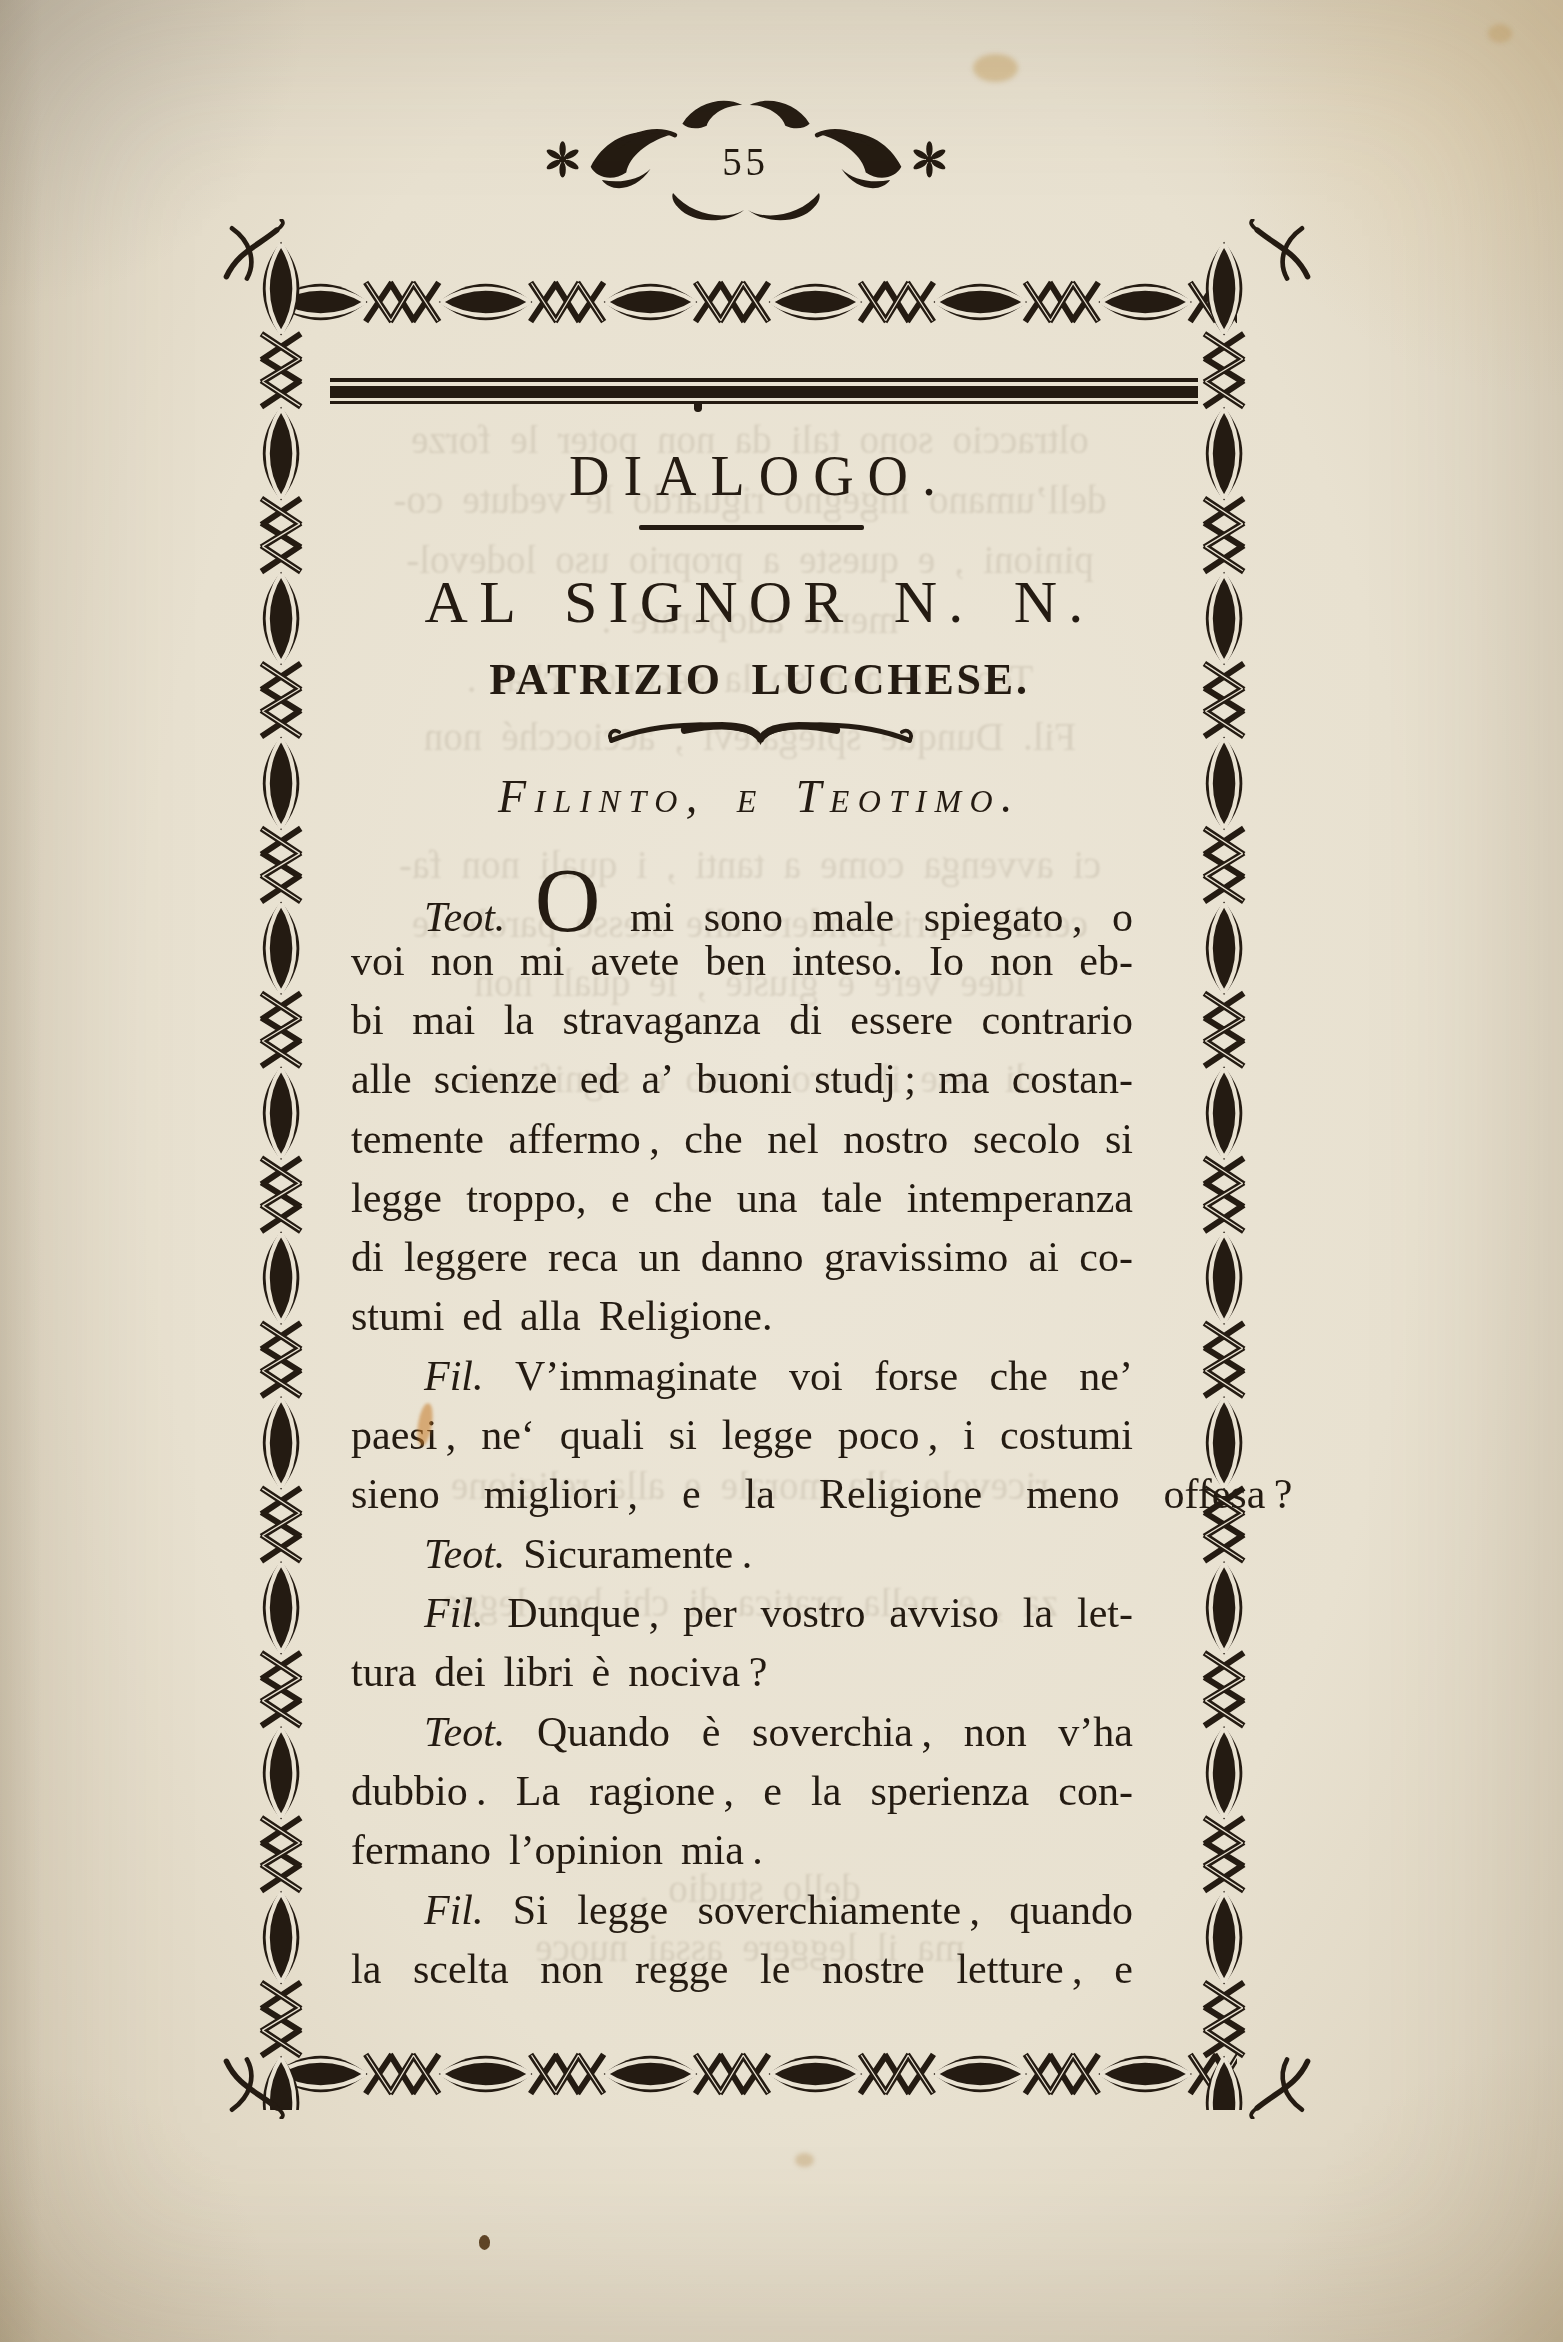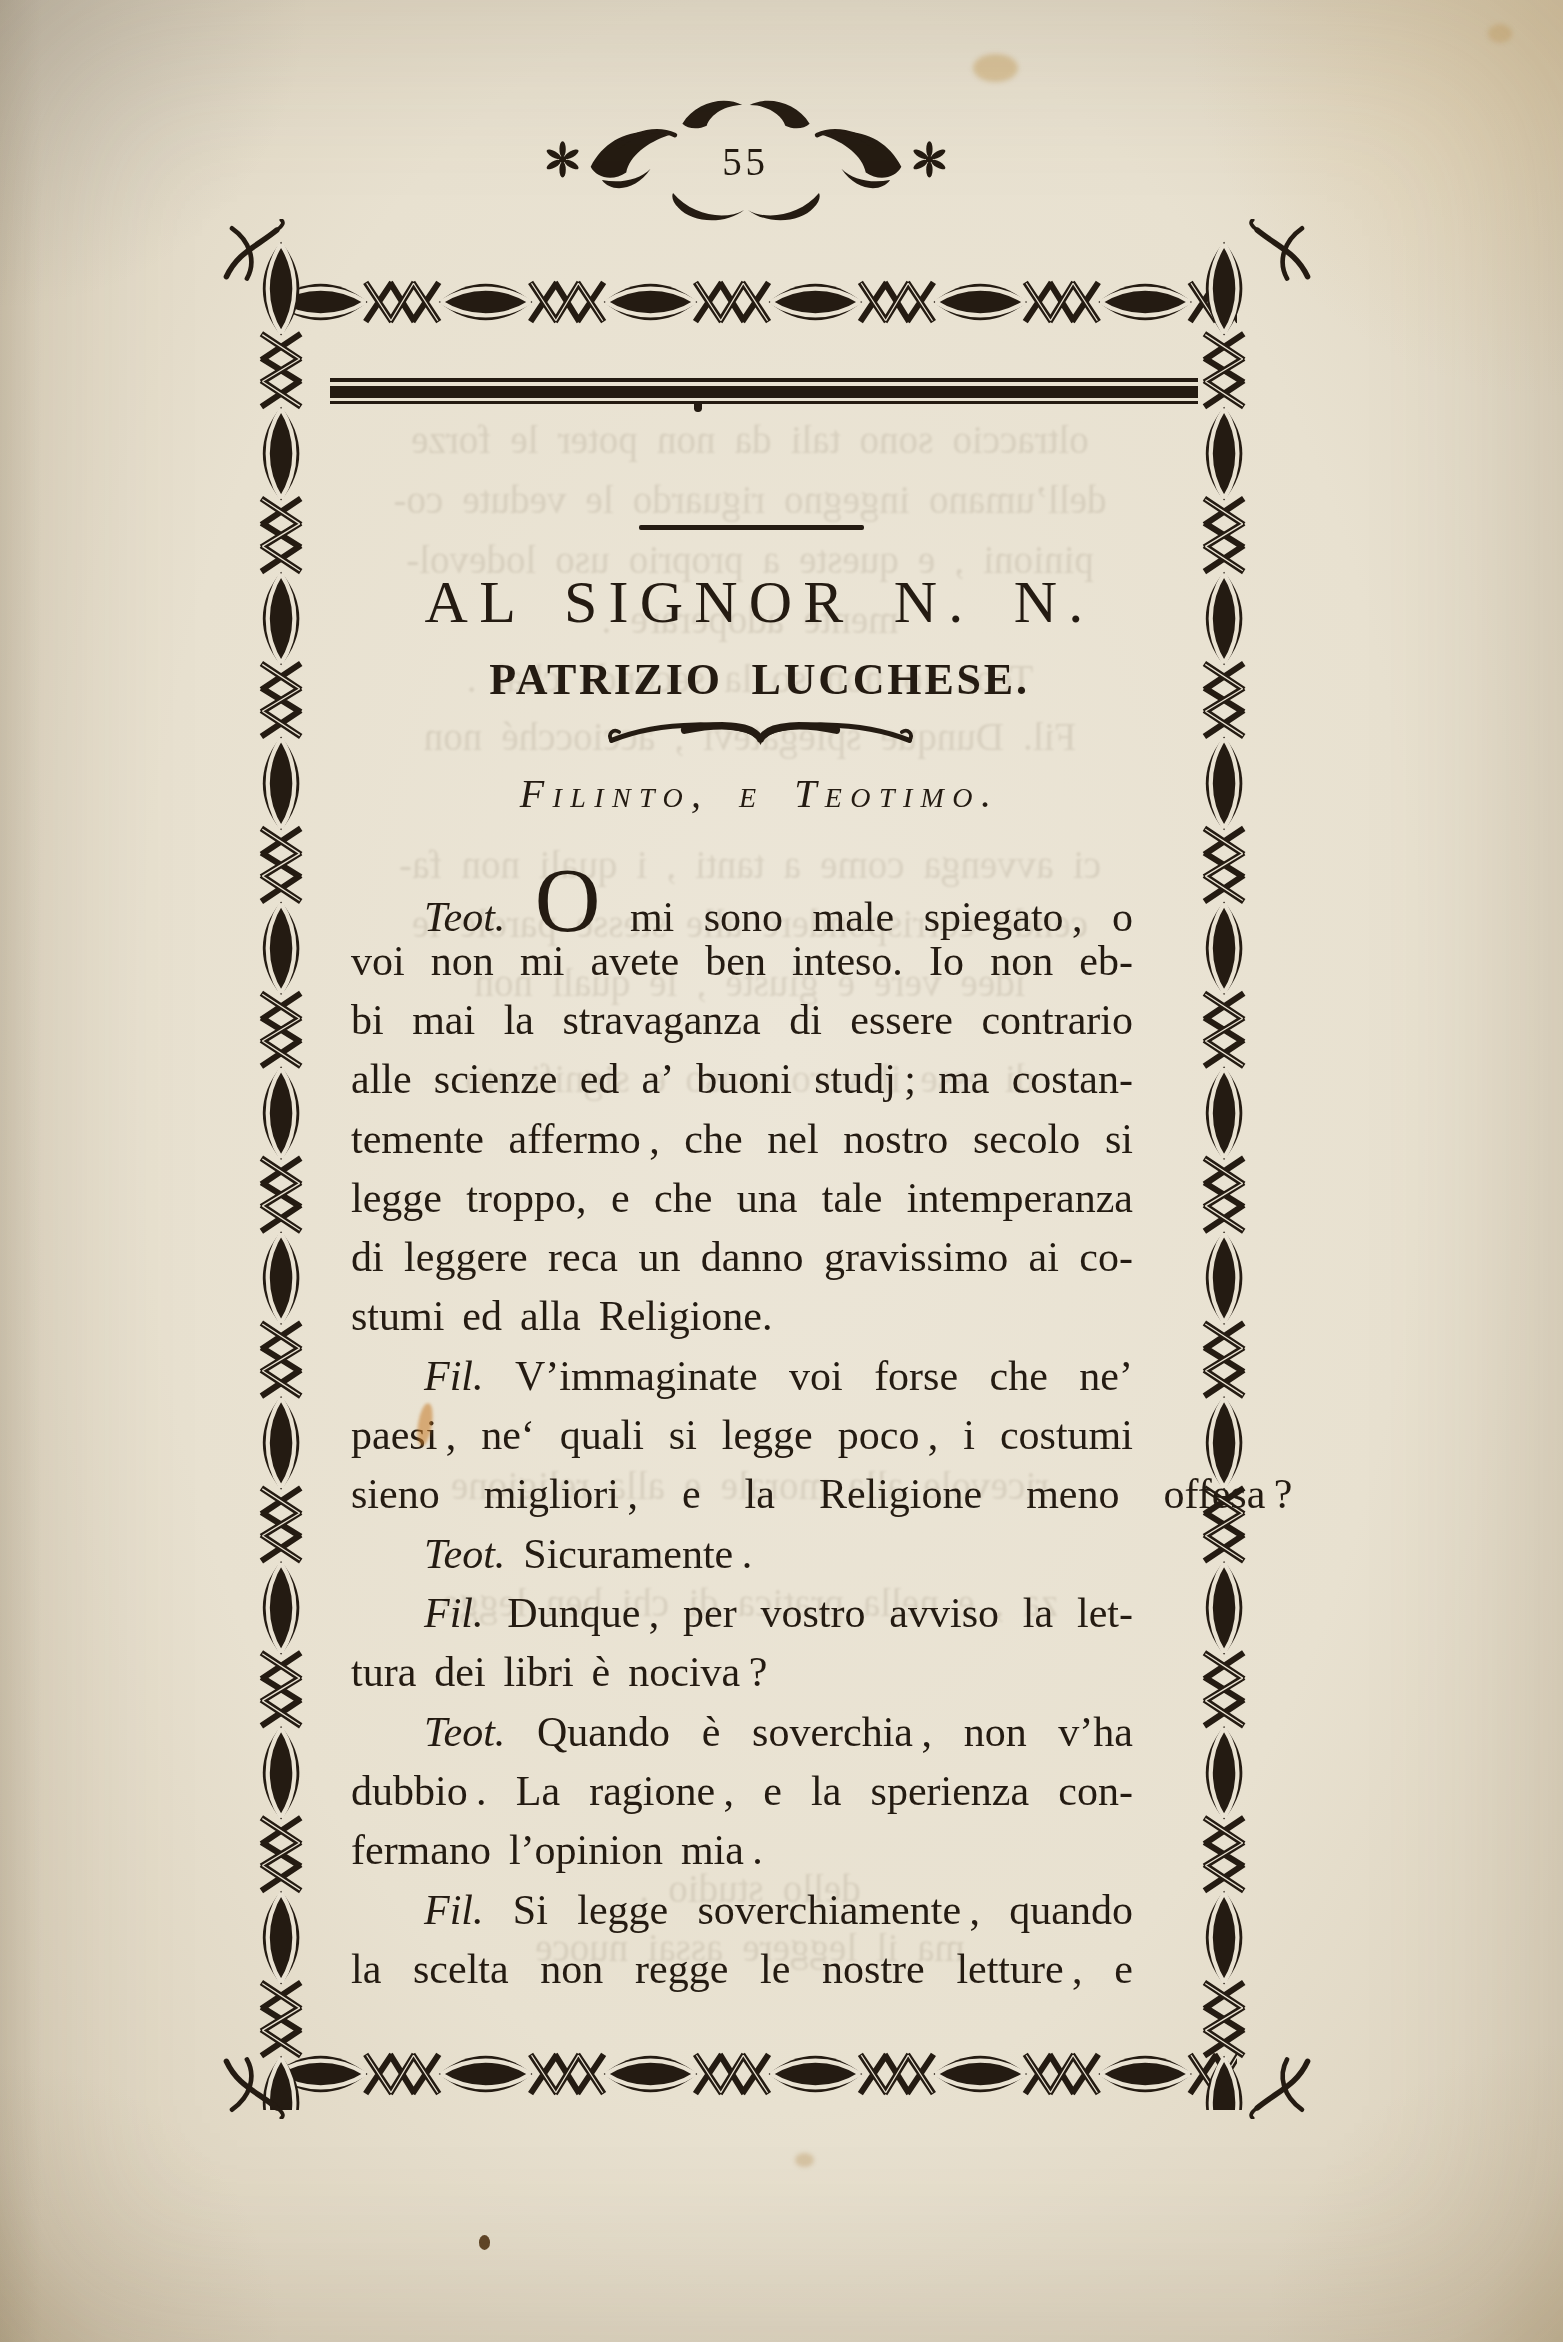--- a/index.html
+++ b/index.html
@@ -34,21 +34,21 @@
   .h-alsignor{
     position:absolute;top:572px;left:319px;width:881px;text-align:center;
     font-size:60px;line-height:1;letter-spacing:11.2px;word-spacing:13px;white-space:nowrap;
   }
   .h-patrizio{
     position:absolute;top:658px;left:319px;width:881px;text-align:center;
     font-size:44px;line-height:1;letter-spacing:2.8px;word-spacing:15px;font-weight:bold;white-space:nowrap;
   }
   .h-filinto{
     position:absolute;top:774px;left:319px;width:881px;text-align:center;
-    font-size:40px;line-height:1;letter-spacing:8.4px;word-spacing:11.2px;
+    font-size:46px;line-height:1;letter-spacing:8.4px;word-spacing:11.2px;
     font-style:italic;font-variant:small-caps;white-space:nowrap;
   }
   
   .rule3{
     position:absolute;top:378px;left:330px;width:868px;height:26px;
     background:linear-gradient(#241b12 0 3.7px, transparent 3.7px 8.4px,
                #241b12 8.4px 19.7px, transparent 19.7px 23.4px, #241b12 23.4px 26px);
   }
   .rule3-tick{position:absolute;top:402px;left:694px;width:8.4px;height:10.3px;background:#241b12;border-radius:0 0 3.7px 3.7px;}
   .rule-short{position:absolute;top:525px;left:639px;width:225px;height:4.7px;background:#241b12;border-radius:1.9px;}
@@ -200,20 +200,21 @@
       <div class="bleed" style="top: 1466px;">ricevole alla morale e alla religione</div>
       <div class="bleed" style="top: 1583px;">za , e nella pratica di chi ben legge</div>
       <div class="bleed" style="top: 1869px;">dello studio .</div>
       <div class="bleed" style="top: 1928px;">ma il leggere assai nuoce</div>
     </div>
 
   <div class="rule3"></div>
   <div class="rule3-tick"></div>
   <div class="rule-short"></div>
 
+  <div class="h-title">DIALOGO.</div>
   <div class="h-alsignor">AL SIGNOR N. N.</div>
   <div class="h-patrizio">PATRIZIO LUCCHESE.</div>
 
   <svg class="abs" style="left:606px;top:714px" width="309" height="36" viewBox="0 0 330 38">
     <path d="M6,28 C60,6 140,8 160,22 C163,25 165,28 165,30 C165,28 167,25 170,22 C190,8 270,6 324,28" stroke="#241b12" stroke-width="5.5" fill="none" stroke-linecap="round"></path>
     <path d="M84,17 C122,9 152,12 161,22 M246,17 C208,9 178,12 169,22" stroke="#241b12" stroke-width="8" fill="none" stroke-linecap="round"></path>
     <path d="M159,21 L165,33 L171,21 Z" fill="#241b12"></path>
     <path d="M6,28 c-5,-7 2,-13 8,-9" stroke="#241b12" stroke-width="4" fill="none" stroke-linecap="round"></path>
     <path d="M324,28 c5,-7 -2,-13 -8,-9" stroke="#241b12" stroke-width="4" fill="none" stroke-linecap="round"></path>
   </svg>

